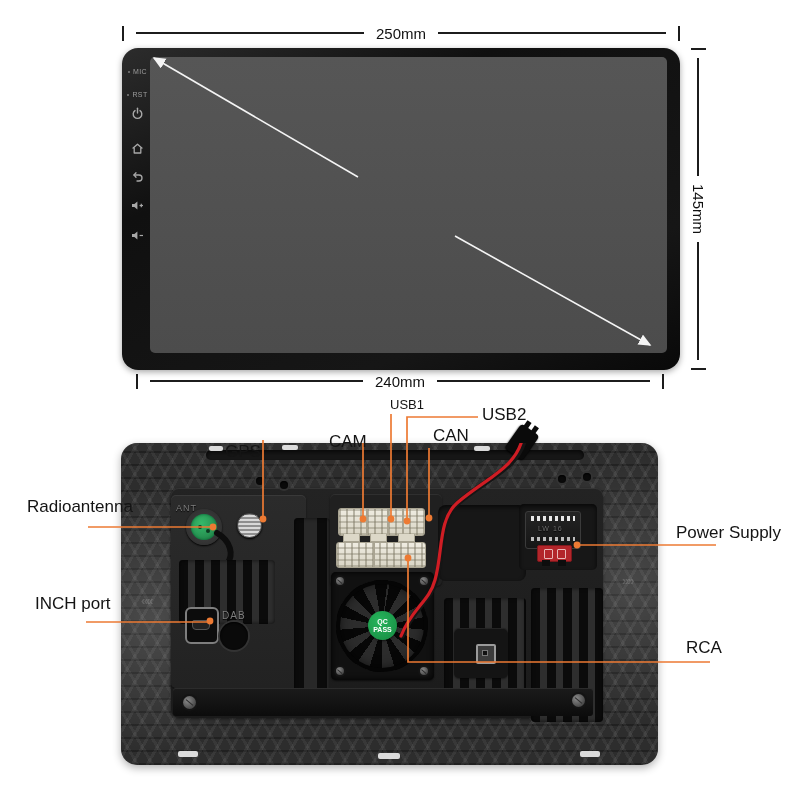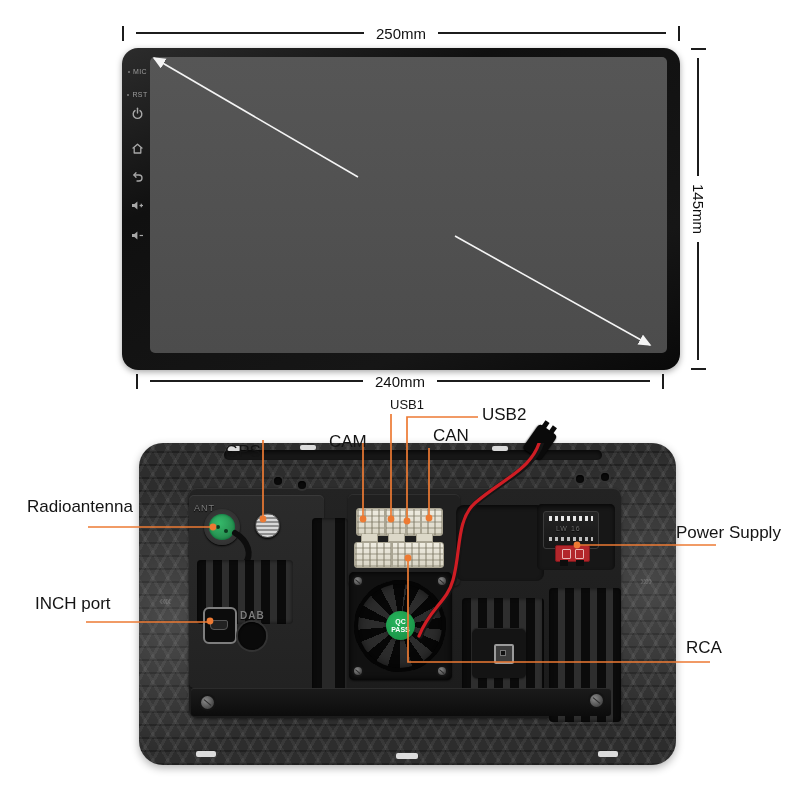--- a/index.html
+++ b/index.html
@@ -29,21 +29,21 @@
   }
   .ctrl{position:absolute;left:3px;width:25px;display:flex;justify-content:center;align-items:center;gap:3px;}
   .ctrl .dot{width:2px;height:2px;border-radius:50%;background:#7c7c7c;}
   .ctrl .tiny{font-size:7px;letter-spacing:.4px;color:#9d9d9d;}
   .screen-label{
     position:absolute;left:234px;top:146px;width:132px;text-align:center;
     font-size:24px;color:#f2f2f2;letter-spacing:.5px;
   }
   
   .chassis{
-    left:139px;top:443px;width:537px;height:322px;border-radius:24px;
+    left:121px;top:443px;width:537px;height:322px;border-radius:16px;
     background-color:#2d2d2d;
     background-image:
       radial-gradient(ellipse 30% 60% at 6% 55%, rgba(255,255,255,.14), transparent 70%),
       radial-gradient(ellipse 30% 60% at 95% 45%, rgba(255,255,255,.13), transparent 70%),
       repeating-linear-gradient(120deg, rgba(255,255,255,.06) 0 3px, transparent 3px 13px),
       repeating-linear-gradient(60deg, rgba(255,255,255,.05) 0 3px, transparent 3px 13px),
       repeating-linear-gradient(0deg, rgba(0,0,0,.28) 0 2px, transparent 2px 13px);
     box-shadow:0 3px 8px rgba(0,0,0,.3);
   }
   .frame{
@@ -187,21 +187,21 @@
   </div>
   <div class="abs" style="left:116px;top:70px;width:23px;height:23px;border-radius:50%;border:1px solid #4a4a4a;
               background:repeating-linear-gradient(0deg,#d8d8d8 0 2px,#8f8f8f 2px 4px);box-shadow:0 1px 2px #000;"></div>
   <svg class="overlay" width="537" height="322">
     <path d="M96,90 C110,98 113,112 106,121" stroke="#0d0d0d" stroke-width="6" fill="none" stroke-linecap="round"></path>
   </svg>
   <div class="ribs" style="left:58px;top:117px;width:96px;height:64px;"></div>
   <div class="abs" style="left:64px;top:164px;width:30px;height:33px;border-radius:6px;background:#0c0c0c;border:2px solid #7e7e7e;">
     <div style="position:absolute;left:5px;top:11px;width:16px;height:8px;background:#222;border:1px solid #555;border-radius:2px 2px 4px 4px;"></div>
   </div>
-  <div class="emboss" style="left:101px;top:167px;font-size:10px;font-weight:bold;">DAB</div>
+  <div class="emboss" style="left:101px;top:167px;font-size:10px;">DAB</div>
   <div class="hole" style="left:99px;top:179px;width:28px;height:28px;"></div>
 
   <div class="ribs tall" style="left:173px;top:75px;width:36px;height:182px;"></div>
 
   <div class="plate" style="left:209px;top:51px;width:112px;height:92px;background:#202020;"></div>
   <div class="conn-white" style="left:217px;top:65px;width:85px;height:26px;">
     <div class="conn-div" style="left:27px;"></div>
       <div class="conn-div" style="left:48px;"></div>
       <div class="conn-div" style="left:63px;"></div>
   </div>

